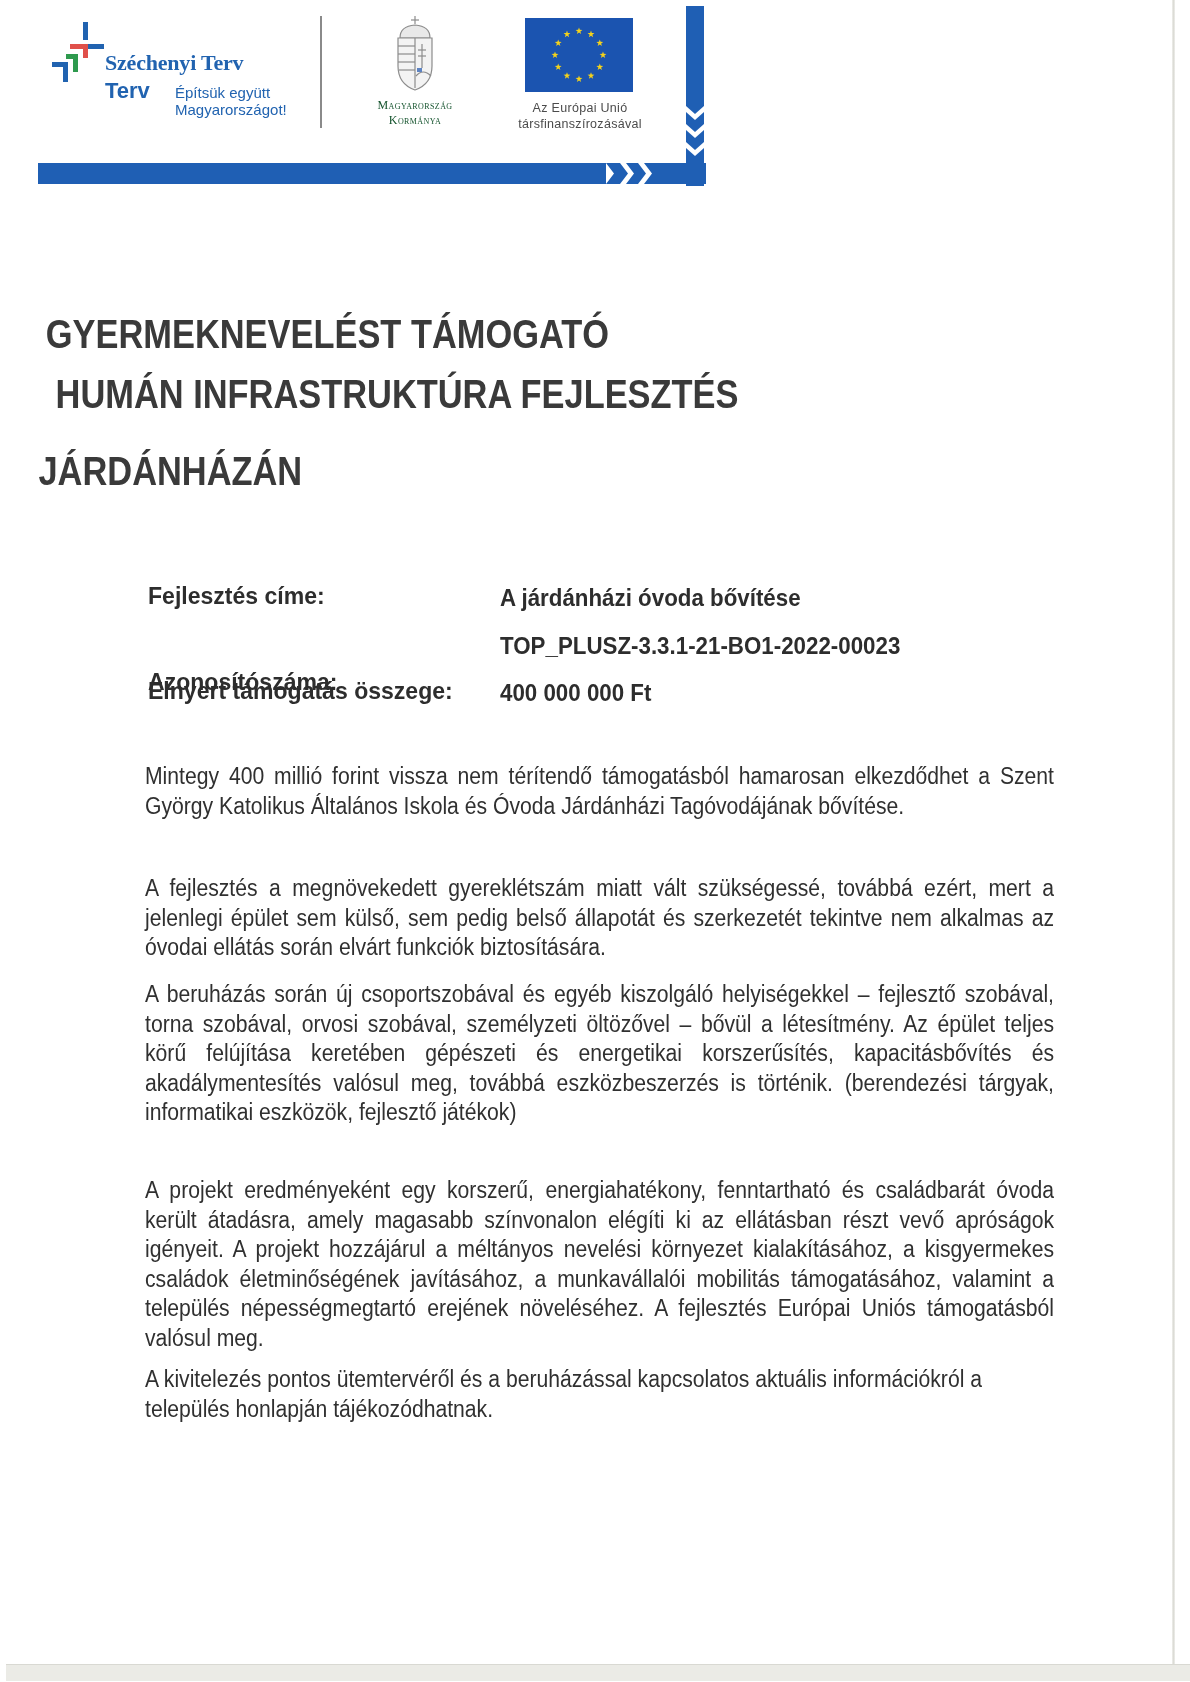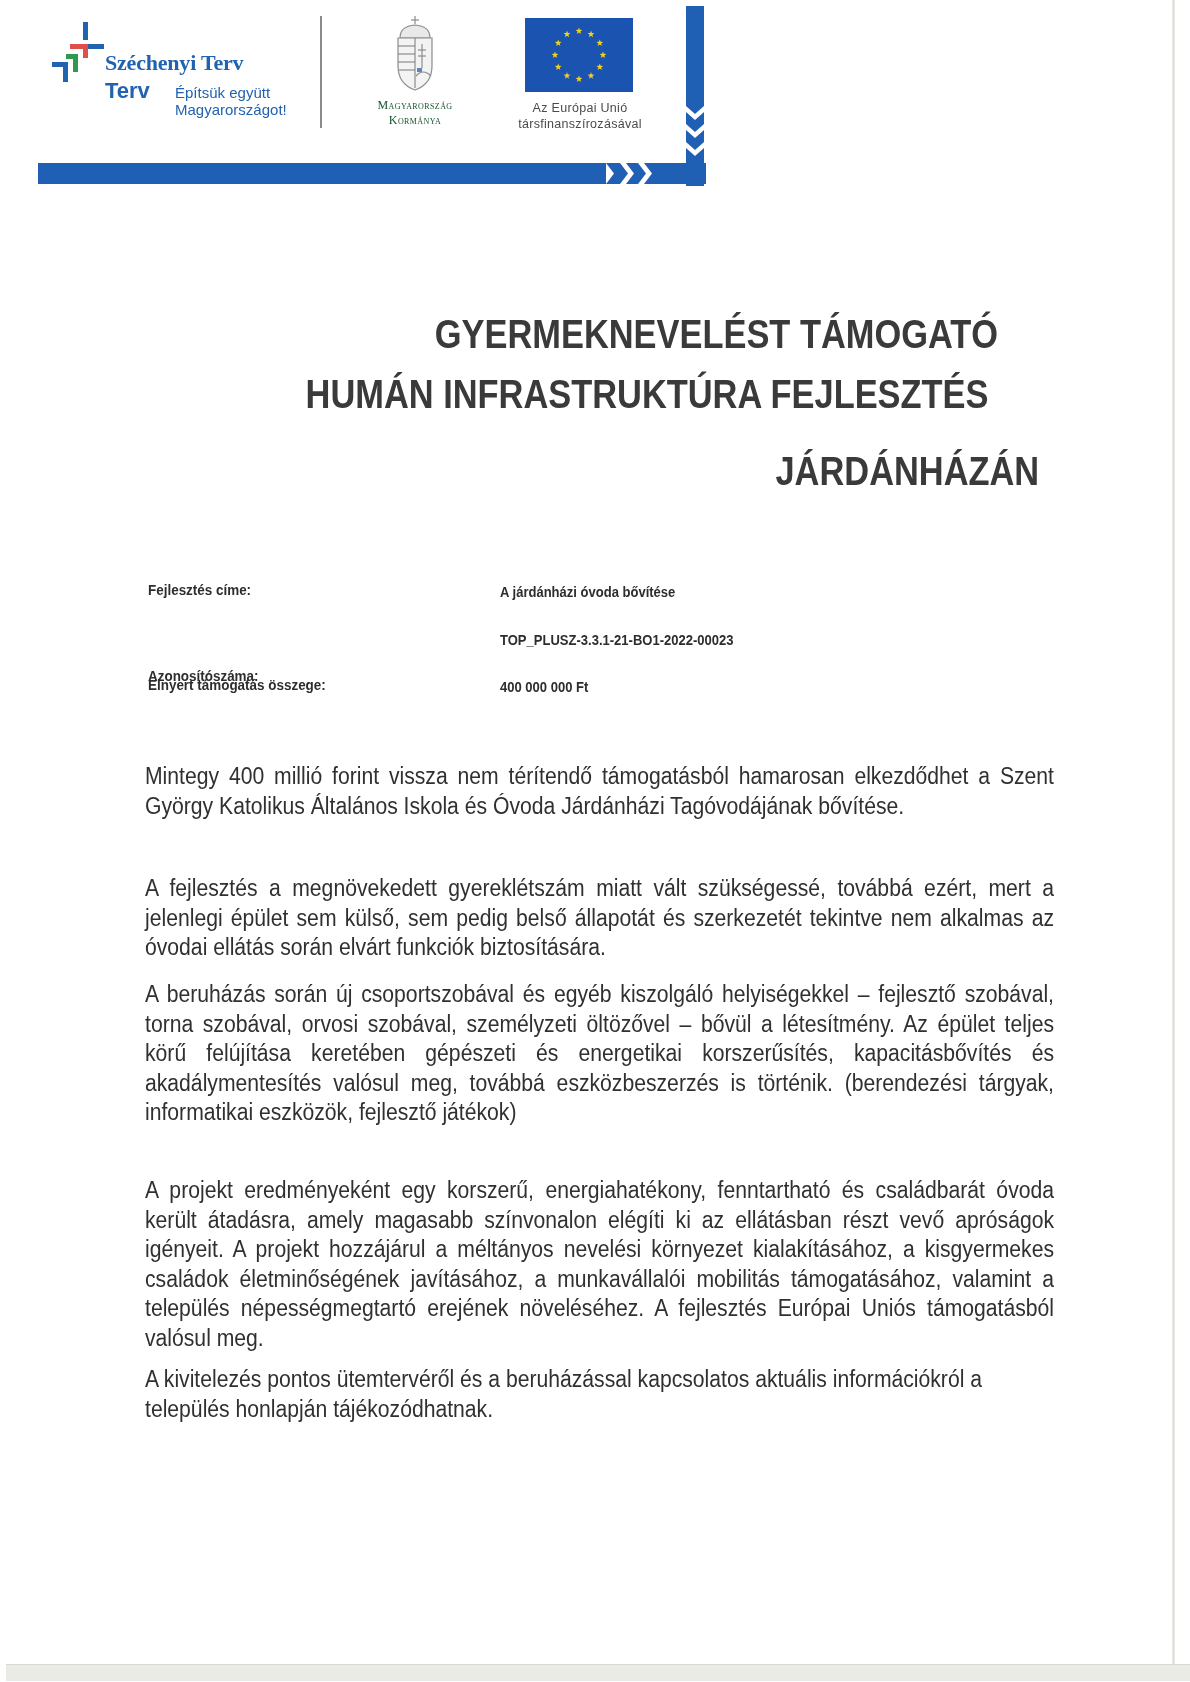--- a/index.html
+++ b/index.html
@@ -40,29 +40,29 @@
   #eu-label {
     left: 500px; top: 100px; width: 160px; text-align: center;
     font-size: 12.5px; line-height: 16px; color: #4b4b4b; letter-spacing: 0.3px;
   }
 
   #banner-bar { left: 38px; top: 163px; width: 668px; height: 21px; }
   #banner-vertical { left: 682px; top: 6px; width: 26px; height: 180px; }
 
   
   .title-line {
-    position: absolute; left: 0; width: 1044px; text-align: right;
+    position: absolute; left: 0; width: 1044px; text-align: left;
     font-weight: bold; font-size: 40px; color: #3a3a3a; line-height: 44px;
     white-space: nowrap;
   }
   .title-line span { display: inline-block; transform: scaleX(0.86); transform-origin: center; }
 
   
   .info-label, .info-value {
-    position: absolute; font-weight: bold; font-size: 14px; color: #2d2d2d; white-space: nowrap;
+    position: absolute; font-weight: bold; font-size: 24px; color: #2d2d2d; white-space: nowrap;
   }
   .info-label { left: 148px; }
   .info-value { left: 500px; }
   .info-label span, .info-value span { display: inline-block; transform-origin: left center; }
   .info-label span { transform: scaleX(0.96); }
   .info-value span { transform: scaleX(0.93); }
 
   
   .para {
     position: absolute; left: 145px; width: 1010px;

